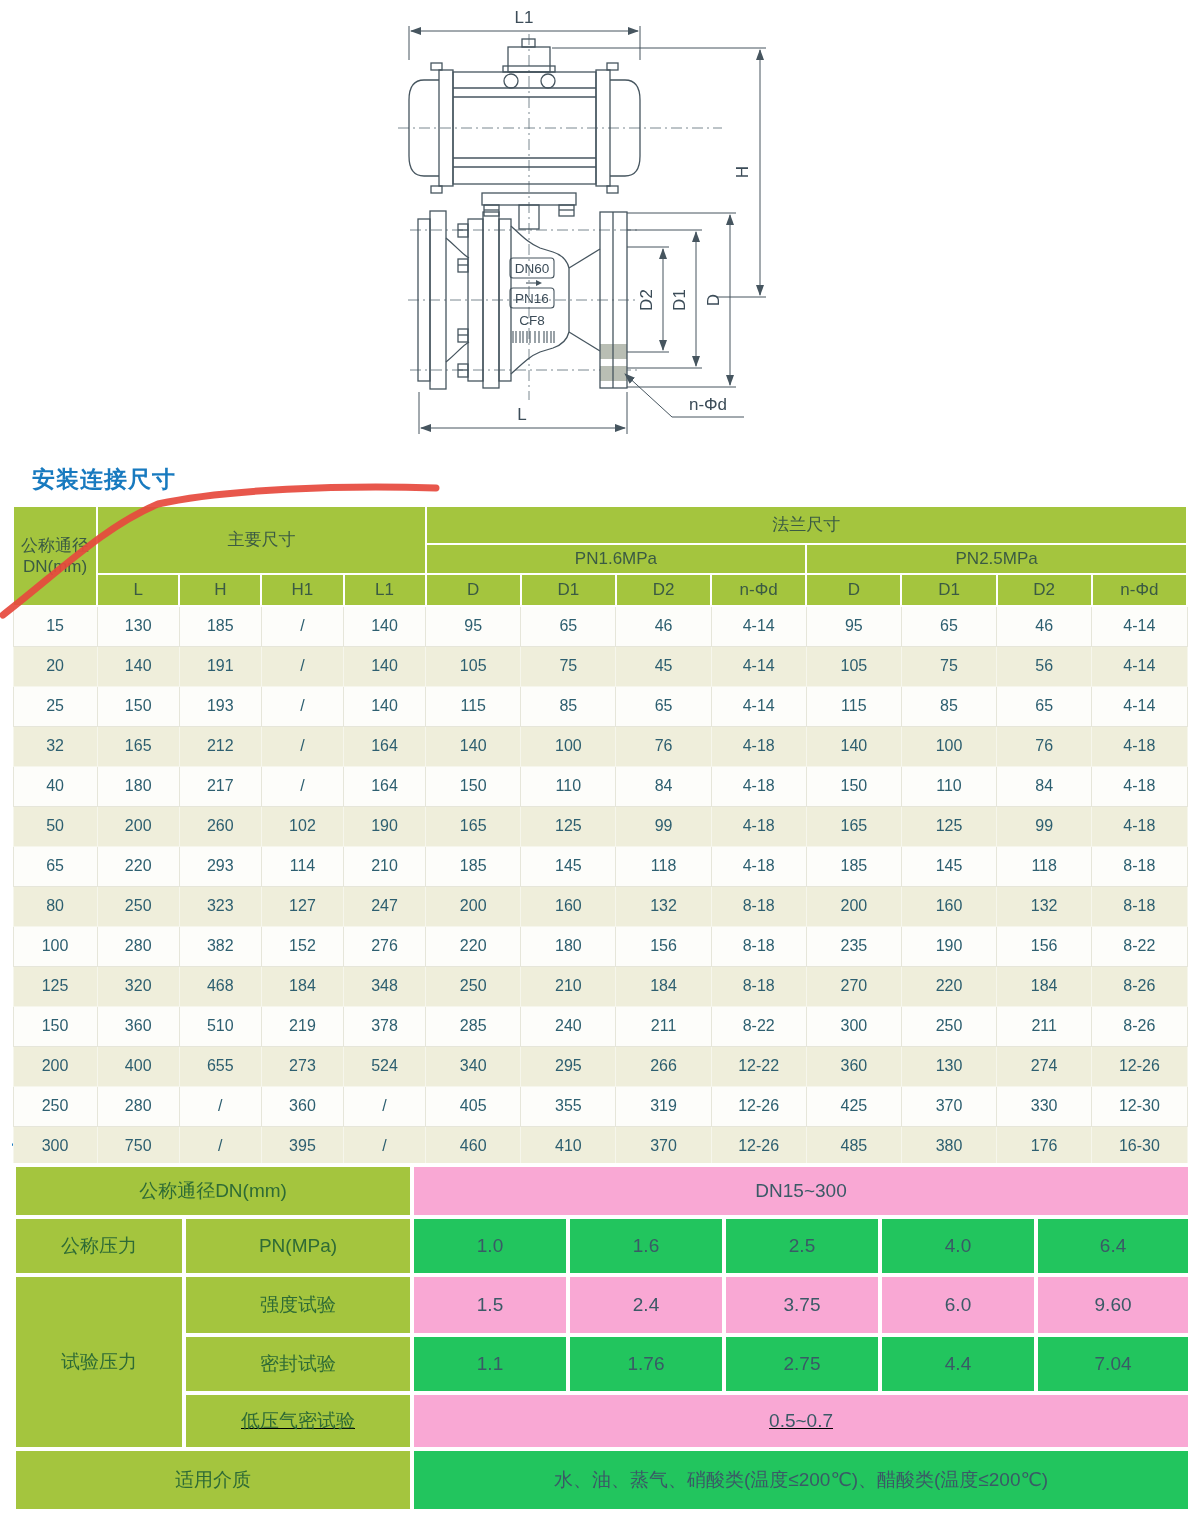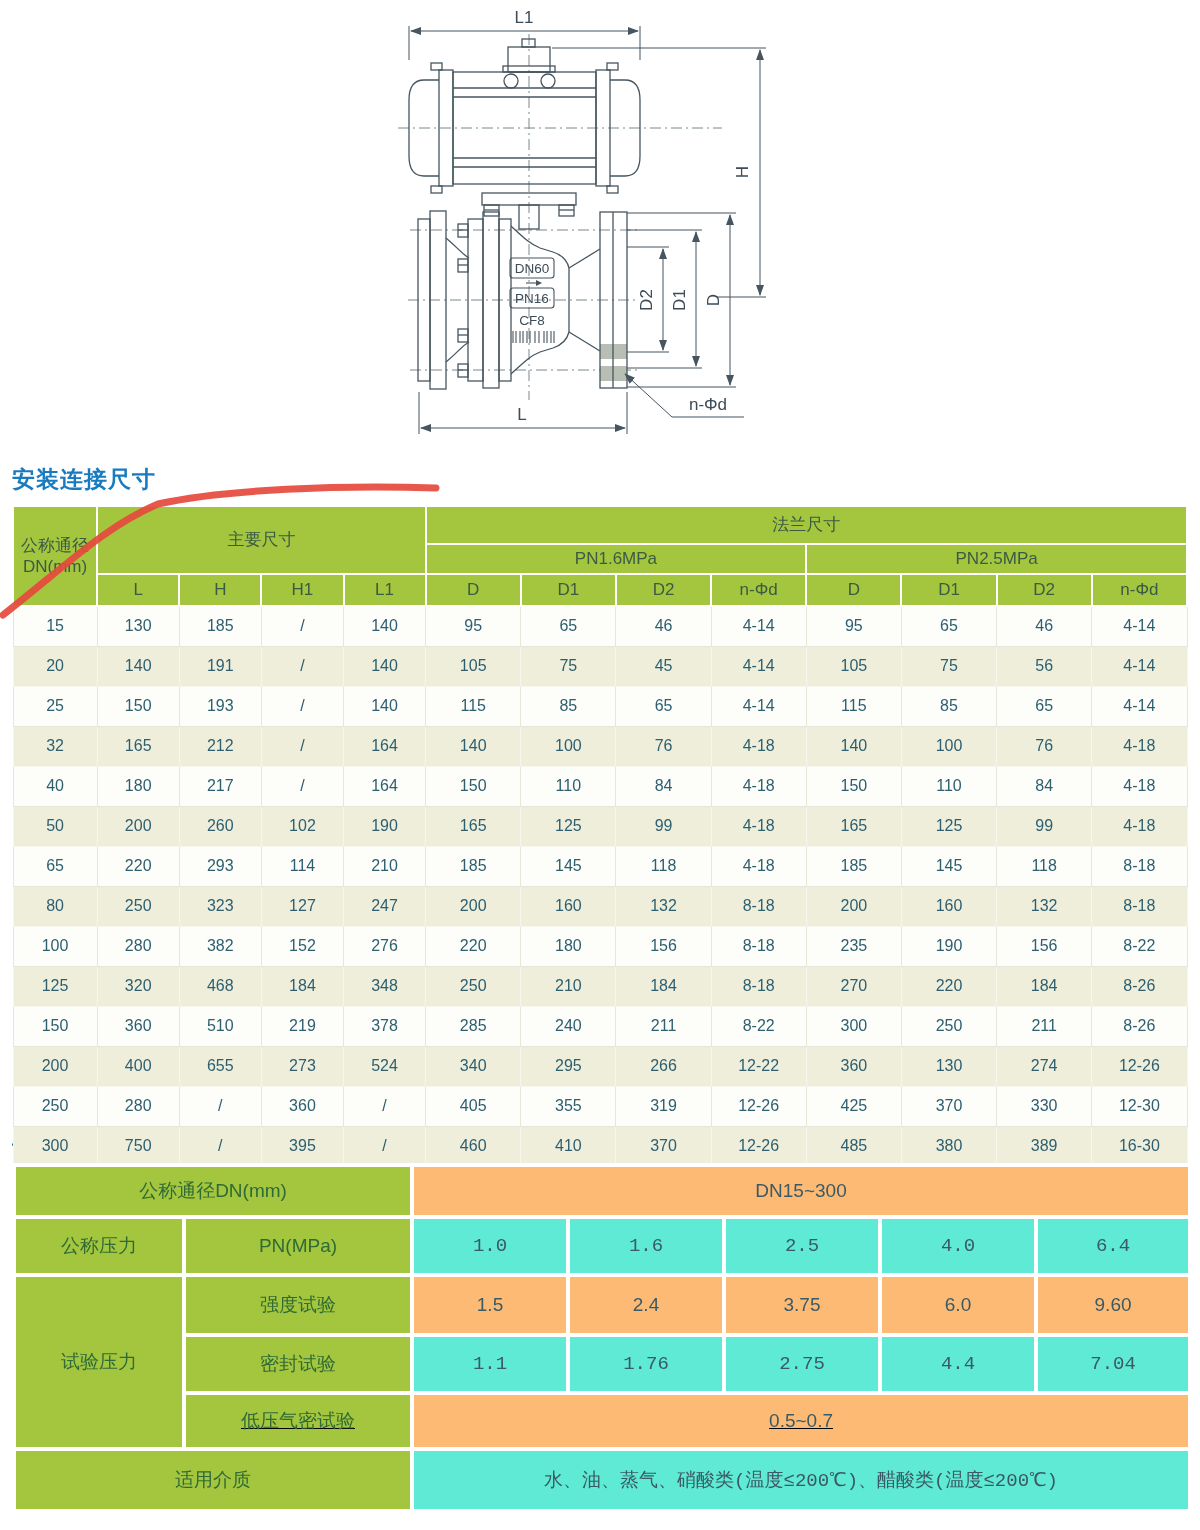--- a/index.html
+++ b/index.html
@@ -5,21 +5,21 @@
   html,body{margin:0;padding:0;background:#ffffff;}
   .page{
     position:relative;width:1200px;height:1530px;background:#ffffff;
     font-family:"Liberation Sans","DejaVu Sans",sans-serif;overflow:hidden;
   }
   
   .section-title{
     position:absolute;left:12px;font-size:23px;font-weight:bold;
     color:#187abf;letter-spacing:1px;white-space:nowrap;
   }
-  #title-install{top:464px;}
+  #title-install{top:464px;margin-left:20px;}
   #title-perf{top:1121px;}
 
   
   #diagram{position:absolute;left:372px;top:0px;}
   #diagram text{fill:#3c4c58;font-size:17px;font-family:"Liberation Sans","DejaVu Sans",sans-serif;}
   #diagram text.plate{font-size:13.5px;}
 
   
   #swoosh{position:absolute;left:0;top:455px;pointer-events:none;z-index:6;}
 
@@ -43,22 +43,22 @@
   #install-table tr.alt td{background:#efeedb;border-color:#f6f6ec;}
 
   
   #perf-table{
     position:absolute;left:12px;top:1163px;width:1176px;
     border-collapse:collapse;table-layout:fixed;text-align:center;
     font-size:19px;
   }
   #perf-table td{border:4px solid #ffffff;padding:0;}
   #perf-table .g{background:#a4c53e;color:#2e6b35;}
-  #perf-table .w{background:#5eead4;color:#3a5a66;font-family:Liberation Mono, monospace;}
-  #perf-table .b{background:#fdba74;color:#3a5a66;}
+  #perf-table .w{background:#22c55e;color:#3a5a66;}
+  #perf-table .b{background:#f9a8d4;color:#3a5a66;}
   #perf-table .r1{height:52px;}
   #perf-table .r2{height:58px;}
   #perf-table .r3{height:60px;}
   #perf-table .r4{height:58px;}
   #perf-table .r5{height:56px;text-decoration:underline;}
   #perf-table .r6{height:62px;}
 </style>
 </head>
 <body>
 
@@ -448,21 +448,21 @@
           <td>750</td>
           <td>/</td>
           <td>395</td>
           <td>/</td>
           <td>460</td>
           <td>410</td>
           <td>370</td>
           <td>12-26</td>
           <td>485</td>
           <td>380</td>
-          <td>389</td>
+          <td>176</td>
           <td>16-30</td>
         </tr>
       </tbody>
   </table>
 
   <table id="perf-table">
     <colgroup>
       <col style="width:170px">
         <col style="width:228px">
       <col style="width:156px">

